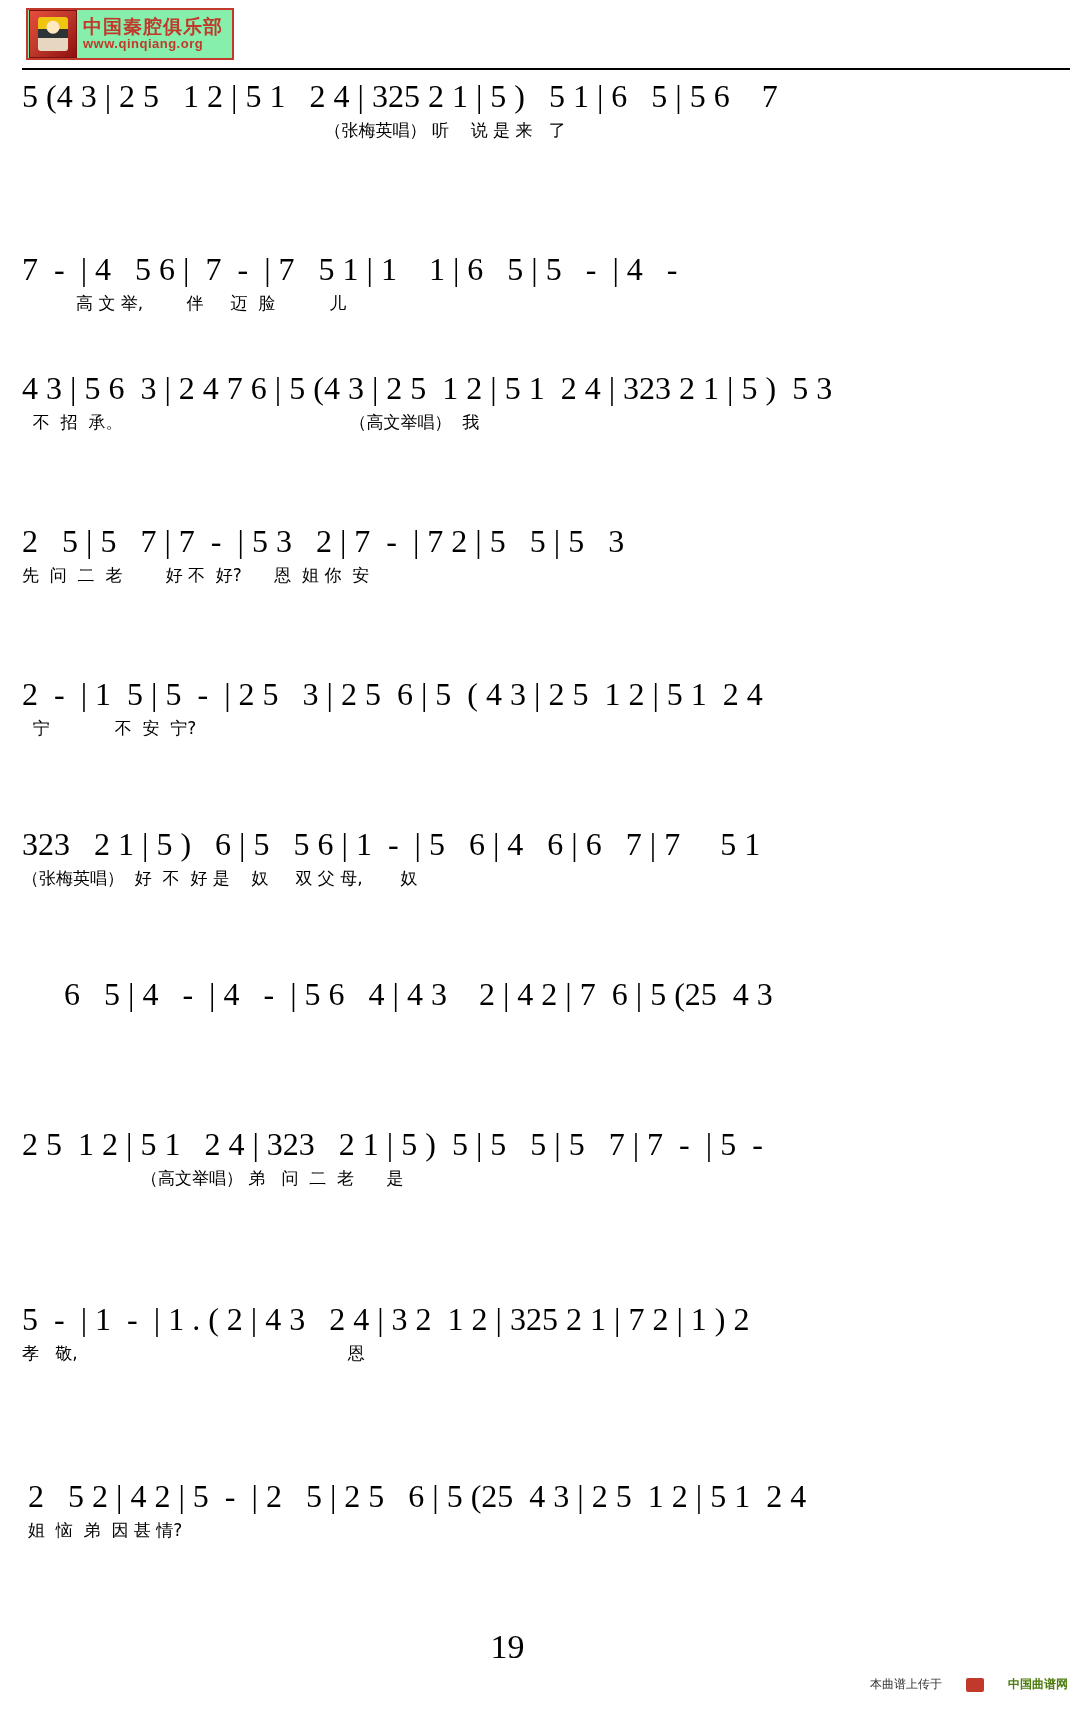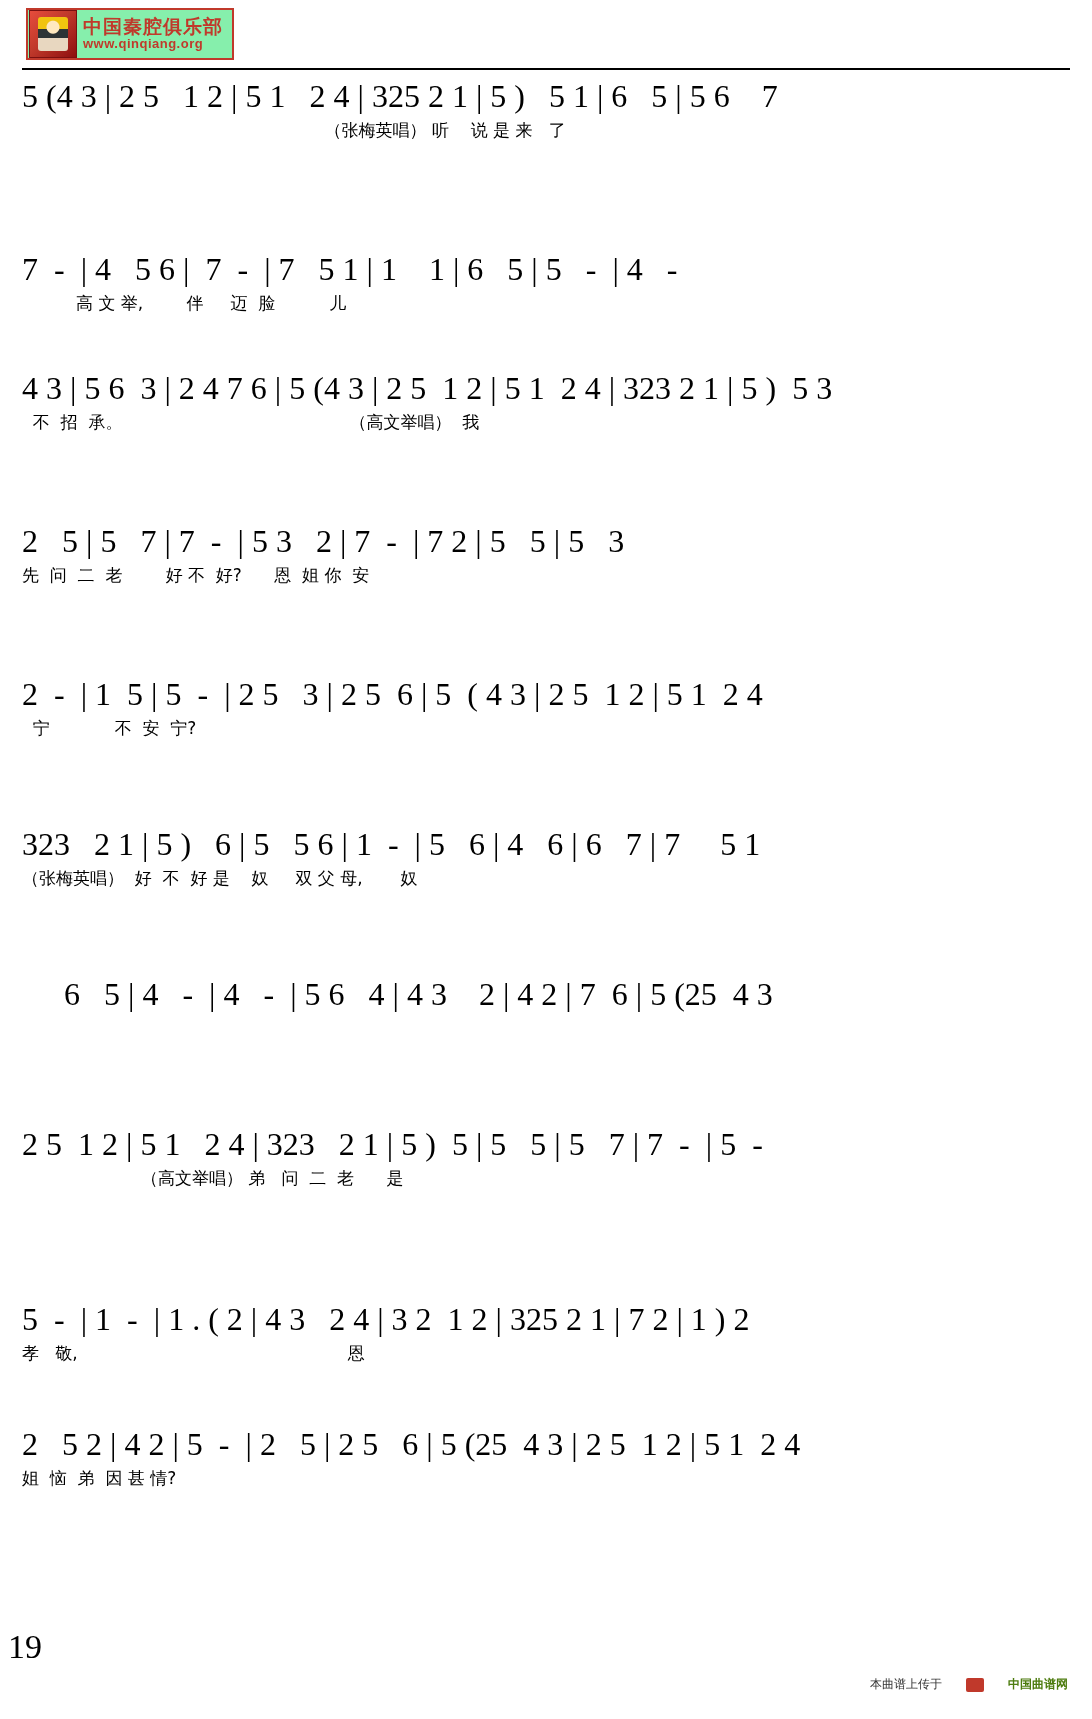--- a/index.html
+++ b/index.html
@@ -73,22 +73,22 @@
   .lyrics{
     font-family:"DejaVu Sans",sans-serif;
     font-size:17px;
     white-space:pre;
     line-height:1.0;
     height:26px;
   }
 
   
   .page-num{
-    position:absolute;left:8px;top:1628px;width:1015px;
-    text-align:left;
+    position:absolute;left:0;top:1628px;width:1015px;
+    text-align:center;
     font-family:"Liberation Serif",serif;
     font-size:34px;
   }
 
   
   .footer{
     position:absolute;right:24px;top:1676px;
     display:flex;align-items:center;gap:24px;
     font-family:"DejaVu Sans",sans-serif;
     font-size:12px;color:#333;
@@ -149,21 +149,21 @@
 <div class="system" style="top:1128px;">
   <div class="notation">2 5  1 2 | 5 1   2 4 | 323   2 1 | 5 )  5 | 5   5 | 5   7 | 7  -  | 5  -</div>
   <div class="lyrics">                      （高文举唱） 弟   问  二  老      是</div>
 </div>
 
 <div class="system" style="top:1278px;margin-top:25px;">
   <div class="notation">5  -  | 1  -  | 1 . ( 2 | 4 3   2 4 | 3 2  1 2 | 325 2 1 | 7 2 | 1 ) 2</div>
   <div class="lyrics">孝   敬,                                                  恩</div>
 </div>
 
-<div class="system" style="top:1428px;">
+<div class="system" style="top:1480px;margin-left:6px;">
   <div class="notation">2   5 2 | 4 2 | 5  -  | 2   5 | 2 5   6 | 5 (25  4 3 | 2 5  1 2 | 5 1  2 4</div>
   <div class="lyrics">姐  恼  弟  因 甚 情?</div>
 </div>
 
 <div class="page-num">19</div>
 
 <div class="footer">
   <span>本曲谱上传于</span>
   <span class="footer-logo"></span>
   <span class="footer-site">中国曲谱网</span>

